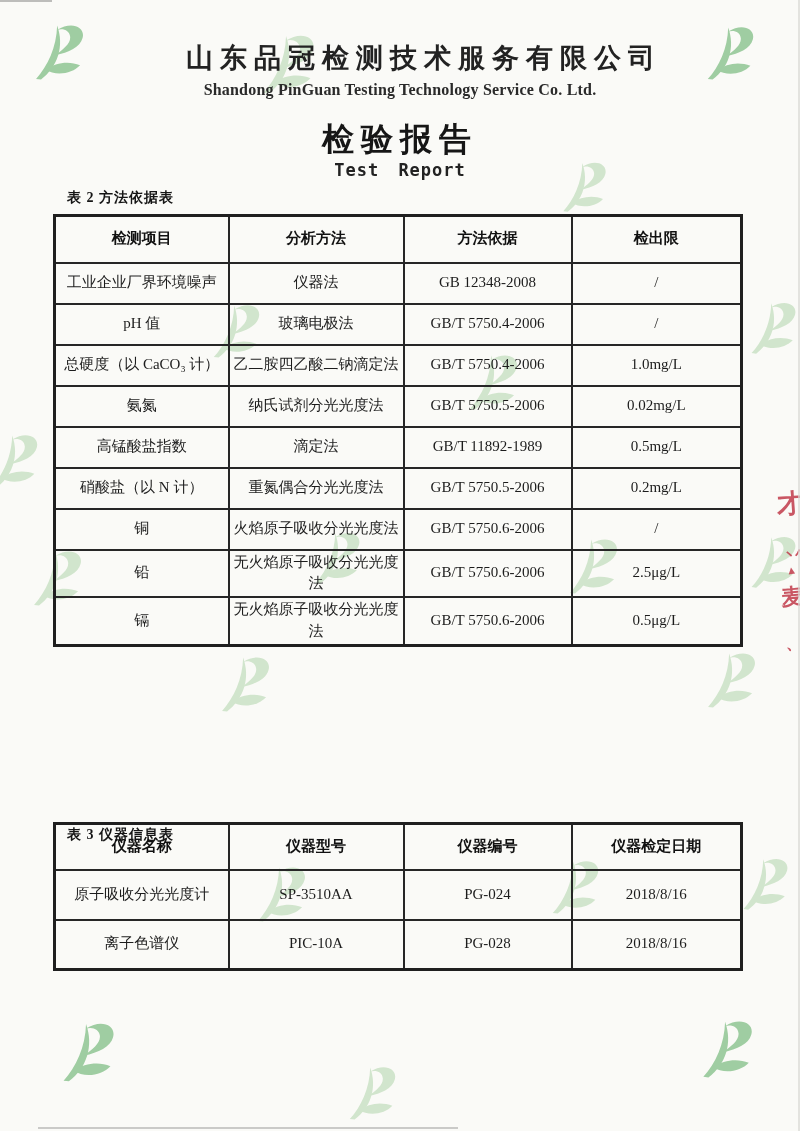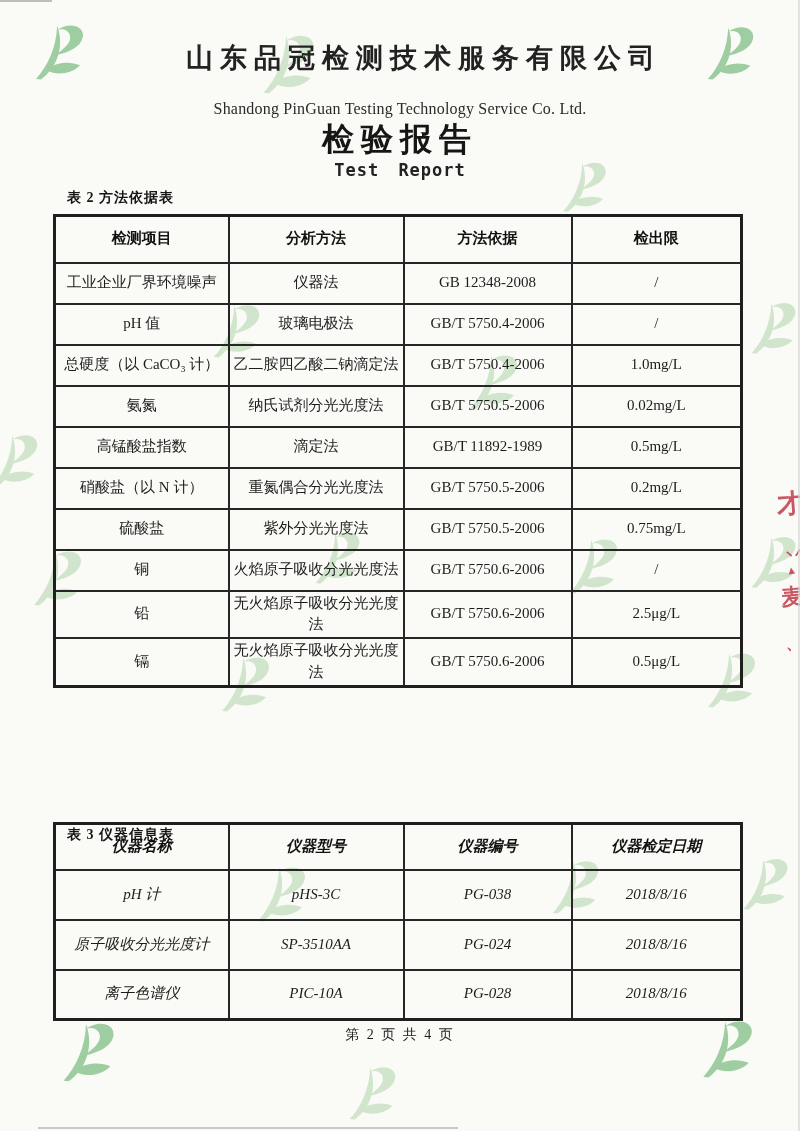--- a/index.html
+++ b/index.html
@@ -12,35 +12,35 @@
   .page{position:relative;width:800px;height:1131px;overflow:hidden;}
   
   .wm-layer{position:absolute;inset:0;z-index:0;}
   .wm{position:absolute;color:#cbe2c6;opacity:.85;}
   .wm--bright{color:#96c999;opacity:.9;}
   .wm svg{display:block;width:100%;height:100%;}
   
   .content{position:absolute;inset:0;z-index:2;}
   .cline{position:absolute;left:0;width:100%;text-align:center;white-space:nowrap;}
   .company-cn{top:40px;font-size:27px;font-weight:700;letter-spacing:7px;color:#222;margin-left:24px;}
-  .company-en{top:81px;font-size:16px;font-weight:400;letter-spacing:.2px;color:#2a2a2a;margin-top:19px;}
+  .company-en{top:81px;font-size:16px;font-weight:700;letter-spacing:.2px;color:#2a2a2a;}
   .title-cn{top:118px;font-size:32px;font-weight:700;letter-spacing:7px;color:#161616;}
   .title-en{top:160px;font-size:17px;font-weight:700;
     font-family:"DejaVu Sans Mono","Liberation Mono",monospace;
     letter-spacing:1px;word-spacing:8px;color:#222;}
   .caption{position:absolute;left:67px;font-size:14px;font-weight:700;letter-spacing:1px;color:#151515;}
   .caption--t2{top:189px;}
   .caption--t3{top:826px;text-align:right;}
   table.rpt{
     position:absolute;left:53px;width:687px;
     border-collapse:collapse;table-layout:fixed;
     border:3px solid #1f1f1f;background:transparent;
   }
   table.rpt--t2{top:214px;}
-  table.rpt--t3{top:822px;font-style:italic;}
+  table.rpt--t3{top:822px;}
   .rpt th,.rpt td{
     border:2px solid #262626;text-align:center;vertical-align:middle;
     font-size:15px;line-height:1.45;padding:1px 4px;color:#1c1c1c;
     overflow:hidden;
   }
   .rpt th{font-weight:700;font-size:15px;color:#111;}
   .rpt--t2 thead tr{height:47px;padding-left:20px;}
   .rpt--t2 tbody tr{height:41px;}
   .rpt--t3 thead tr{height:46px;}
   .rpt--t3 tbody tr{height:50px;}
@@ -258,26 +258,20 @@
             <td>GB/T 11892-1989</td>
             <td>0.5mg/L</td>
           </tr>
           <tr>
             <td>硝酸盐（以 N 计）</td>
             <td>重氮偶合分光光度法</td>
             <td>GB/T 5750.5-2006</td>
             <td>0.2mg/L</td>
           </tr>
           <tr>
-            <td>硫酸盐</td>
-            <td>紫外分光光度法</td>
-            <td>GB/T 5750.5-2006</td>
-            <td>0.75mg/L</td>
-          </tr>
-          <tr>
             <td>铜</td>
             <td>火焰原子吸收分光光度法</td>
             <td>GB/T 5750.6-2006</td>
             <td>/</td>
           </tr>
           <tr>
             <td>铅</td>
             <td>无火焰原子吸收分光光度法</td>
             <td>GB/T 5750.6-2006</td>
             <td>2.5μg/L</td>
@@ -303,41 +297,34 @@
       <thead>
           <tr>
             <th>仪器名称</th>
             <th>仪器型号</th>
             <th>仪器编号</th>
             <th>仪器检定日期</th>
           </tr>
         </thead>
       <tbody>
           <tr>
-            <td>pH 计</td>
-            <td>pHS-3C</td>
-            <td>PG-038</td>
-            <td>2018/8/16</td>
-          </tr>
-          <tr>
             <td>原子吸收分光光度计</td>
             <td>SP-3510AA</td>
             <td>PG-024</td>
             <td>2018/8/16</td>
           </tr>
           <tr>
             <td>离子色谱仪</td>
             <td>PIC-10A</td>
             <td>PG-028</td>
             <td>2018/8/16</td>
           </tr>
         </tbody>
     </table>
 
-    <div class="cline footer">第 2 页 共 4 页</div>
   </div>
 
   <div class="ink-layer">
       <span class="ink" style="left: 777px; top: 486px; font-size: 26px; color: rgb(193, 59, 75); transform: rotate(-4deg);">才</span>
       <span class="ink" style="left: 787px; top: 546px; font-size: 14px; color: rgb(193, 59, 75); transform: rotate(-6deg);">丷</span>
       <span class="ink" style="left: 786px; top: 564px; font-size: 11px; color: rgb(193, 59, 75); transform: rotate(-8deg);">▲</span>
       <span class="ink" style="left: 781px; top: 582px; font-size: 22px; color: rgb(193, 59, 75); transform: rotate(-5deg);">麦</span>
       <span class="ink" style="left: 786px; top: 634px; font-size: 16px; color: rgb(193, 59, 75); transform: rotate(0deg);">、</span>
     </div>
 

